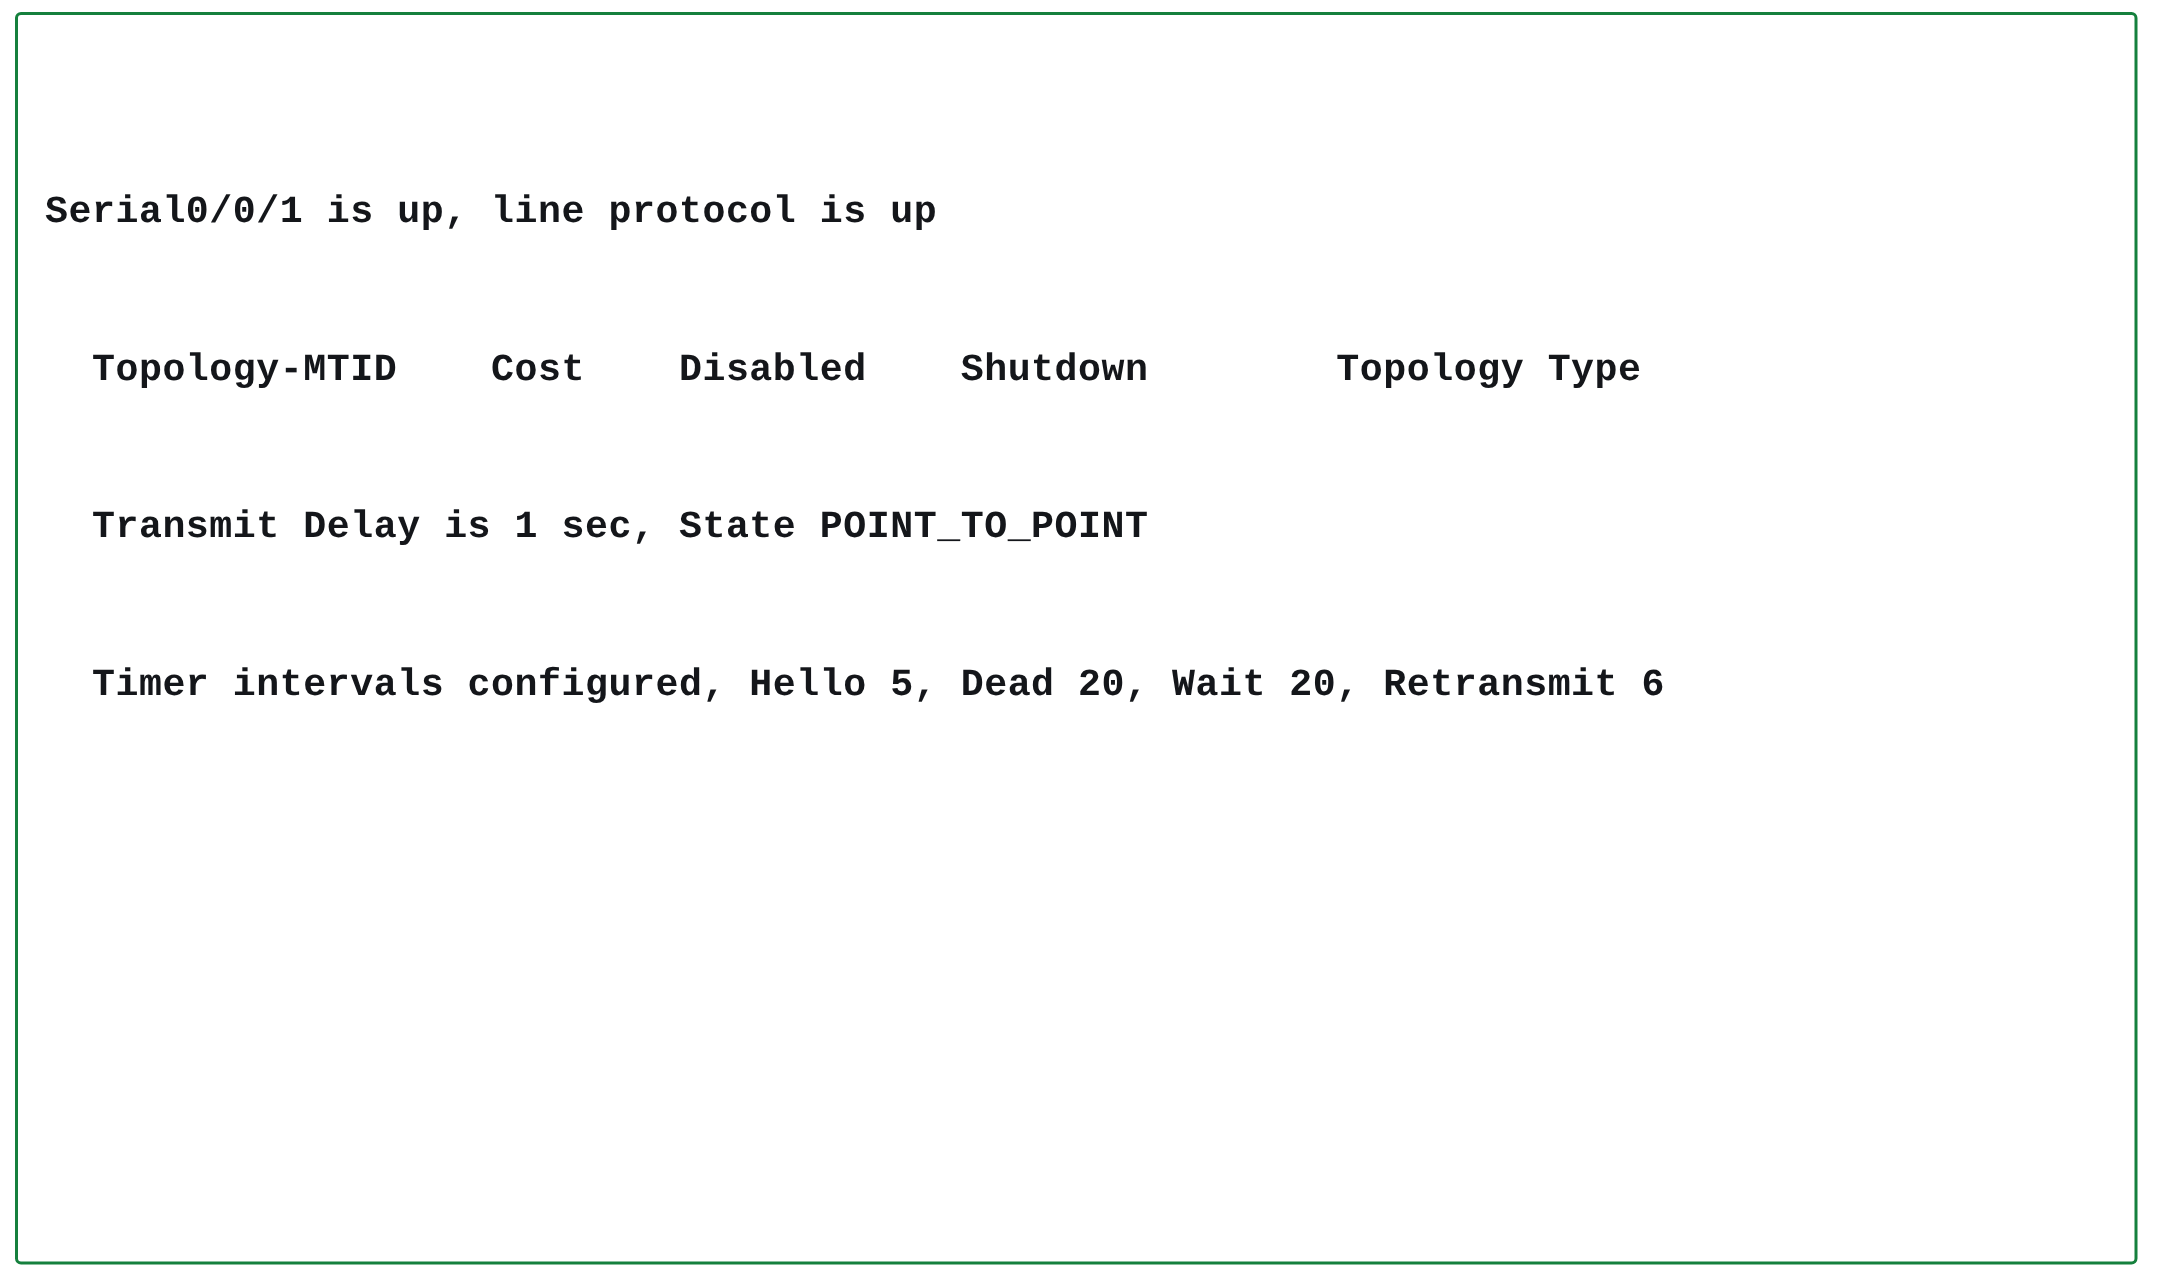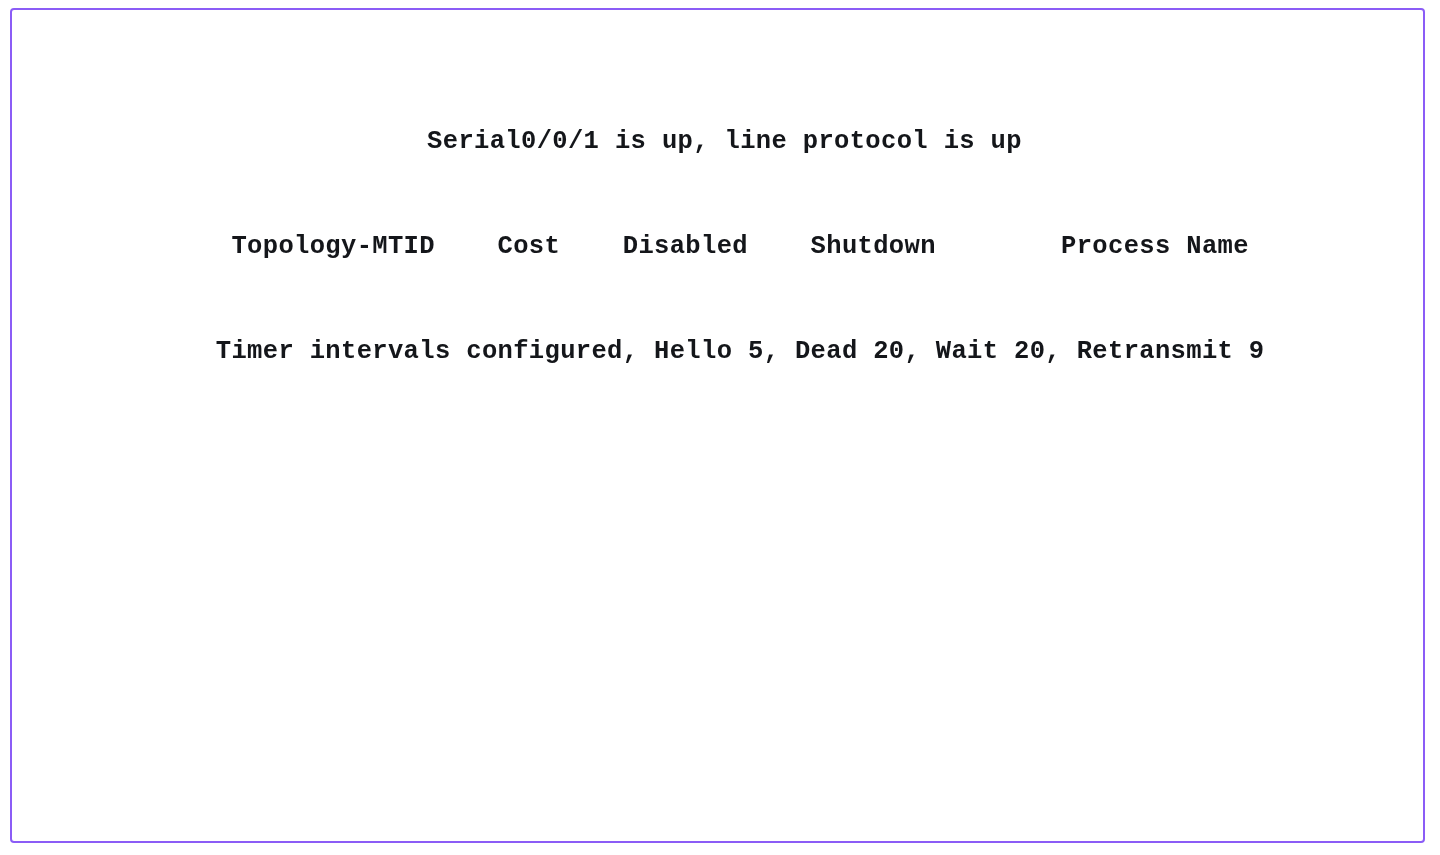--- a/index.html
+++ b/index.html
@@ -23,25 +23,24 @@
   }
 
   
   #terminal-frame {
     position: absolute;
     left: 10px;
     top: 8px;
     width: 1415px;
     height: 835px;
     box-sizing: border-box;
-    border: 2px solid #8b5cf6;
+    border: 2px solid #15803d;
     border-radius: 4px;
     background: #ffffff;
     overflow: hidden;
-    text-align: center;
   }
 
   #terminal-output {
     position: absolute;
     left: 18px;
     top: 44px;
     right: 4px;
     margin: 0;
     padding: 0;
     white-space: pre;
@@ -63,22 +62,23 @@
 </style>
 </head>
 <body>
 
 <div id="screen">
 
   <div id="terminal-frame">
 
     <div id="terminal-output">
       <span class="term-line">Serial0/0/1 is up, line protocol is up</span>
-      <span class="term-line">  Topology-MTID    Cost    Disabled    Shutdown        Process Name</span>
-      <span class="term-line">  Timer intervals configured, Hello 5, Dead 20, Wait 20, Retransmit 9</span>
+      <span class="term-line">  Topology-MTID    Cost    Disabled    Shutdown        Topology Type</span>
+      <span class="term-line">  Transmit Delay is 1 sec, State POINT_TO_POINT</span>
+      <span class="term-line">  Timer intervals configured, Hello 5, Dead 20, Wait 20, Retransmit 6</span>
       
       
       
       
       
       
       
       
       
       

